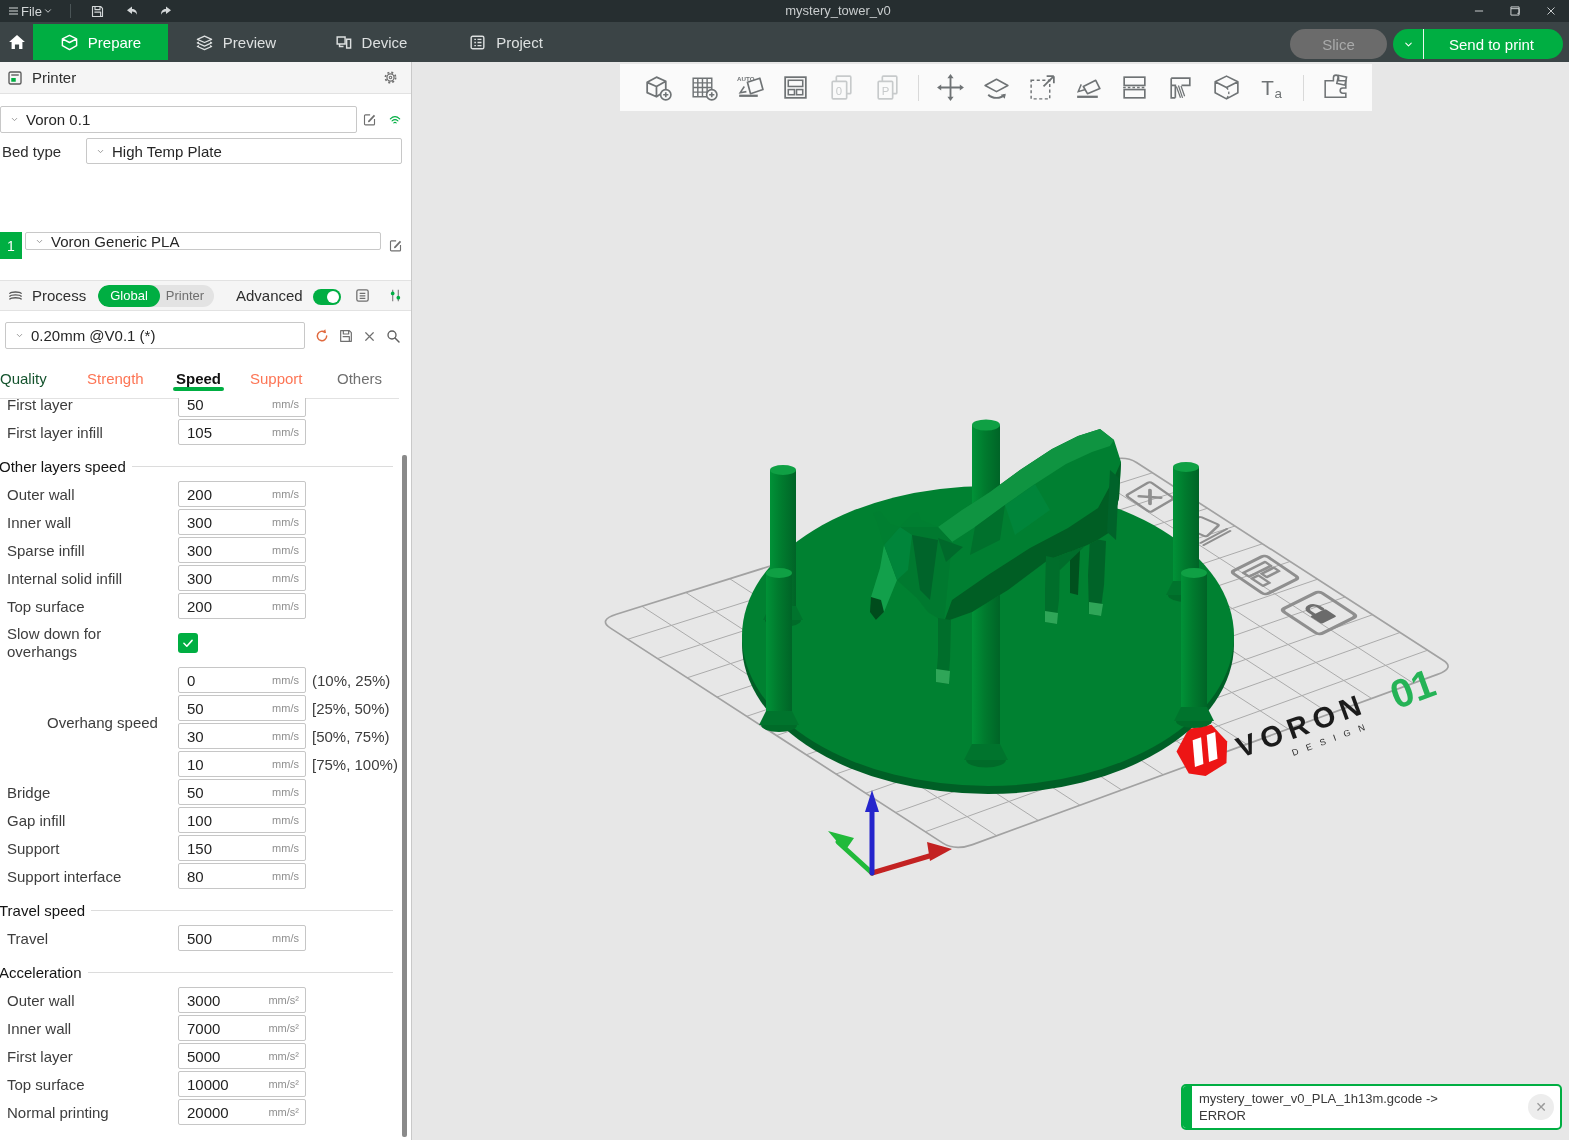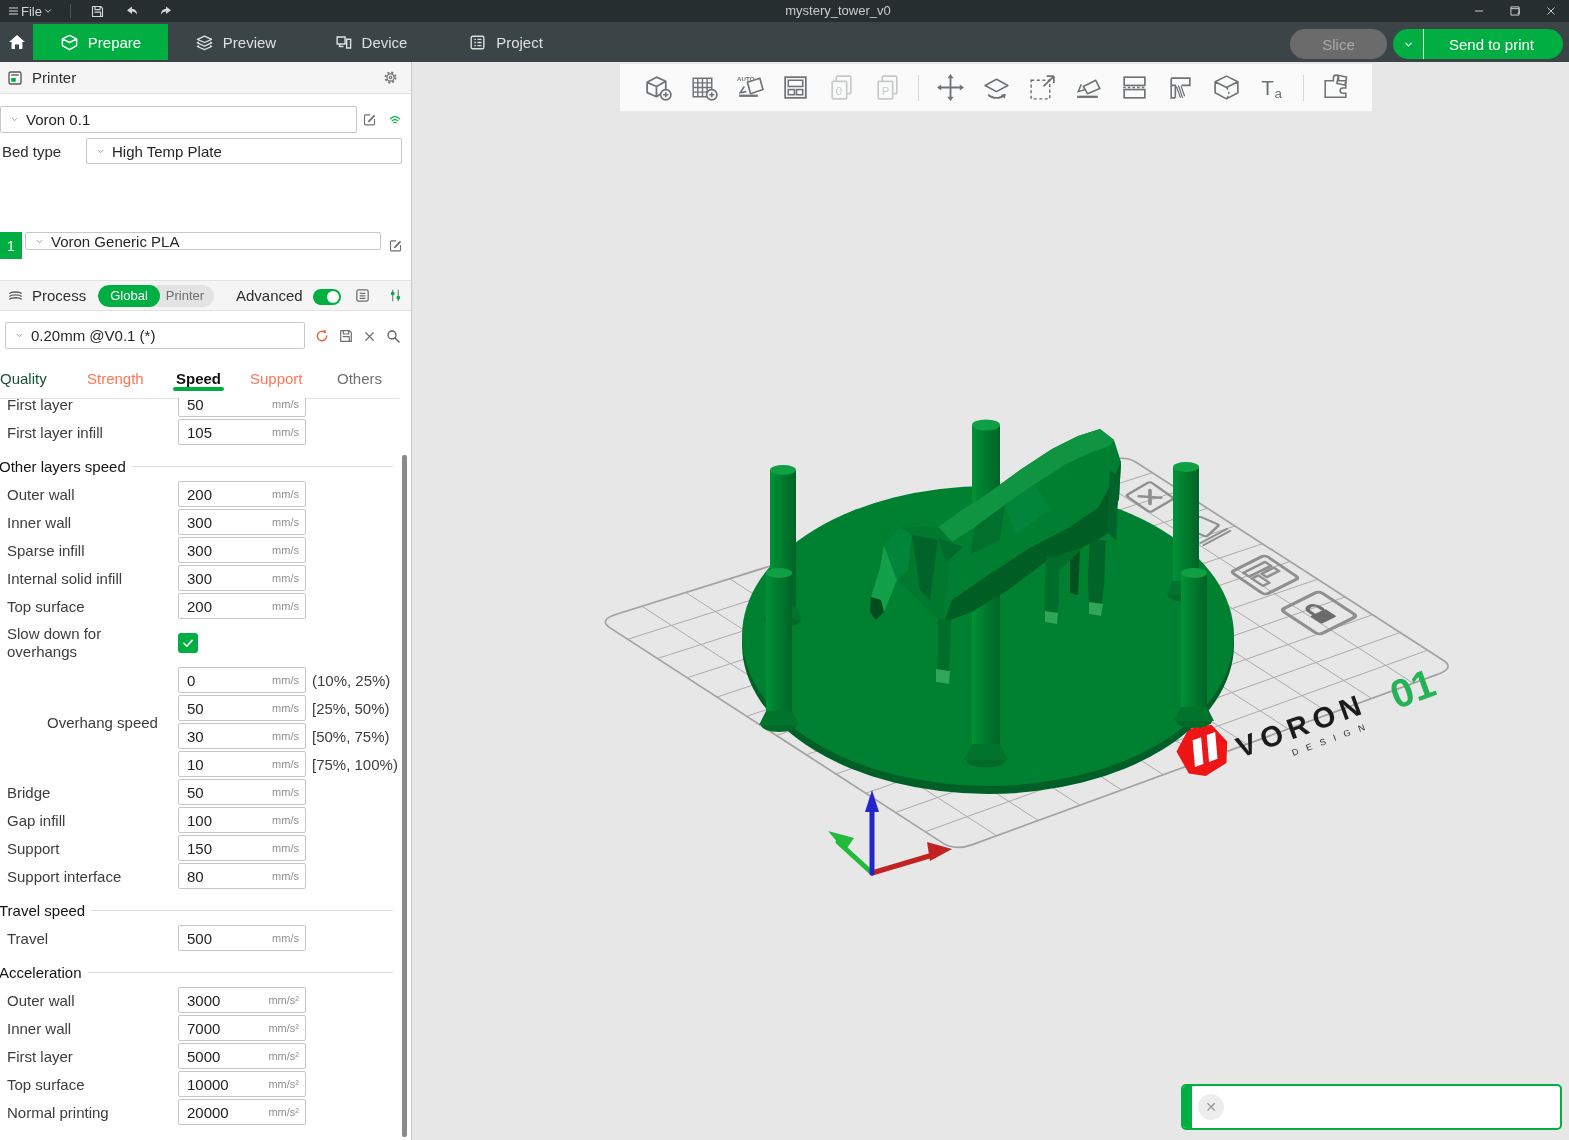--- a/index.html
+++ b/index.html
@@ -817,17 +817,21 @@
       </div>
       <div class="vt-sep"></div>
       <div>
         <svg class="tbico" viewBox="0 0 30 30">
           <use href="#sym-assembly"></use>
         </svg>
       </div>
     </div>
   <div id="toast">
     <div class="bar"></div>
+    <div class="txt">
+      <div>mystery_tower_v0_PLA_1h13m.gcode -&gt;</div>
+      <div>ERROR</div>
+    </div>
     <div class="closew">
         <div class="ccirc">✕</div>
       </div>
   </div>
 </div>
 
 </body></html>

